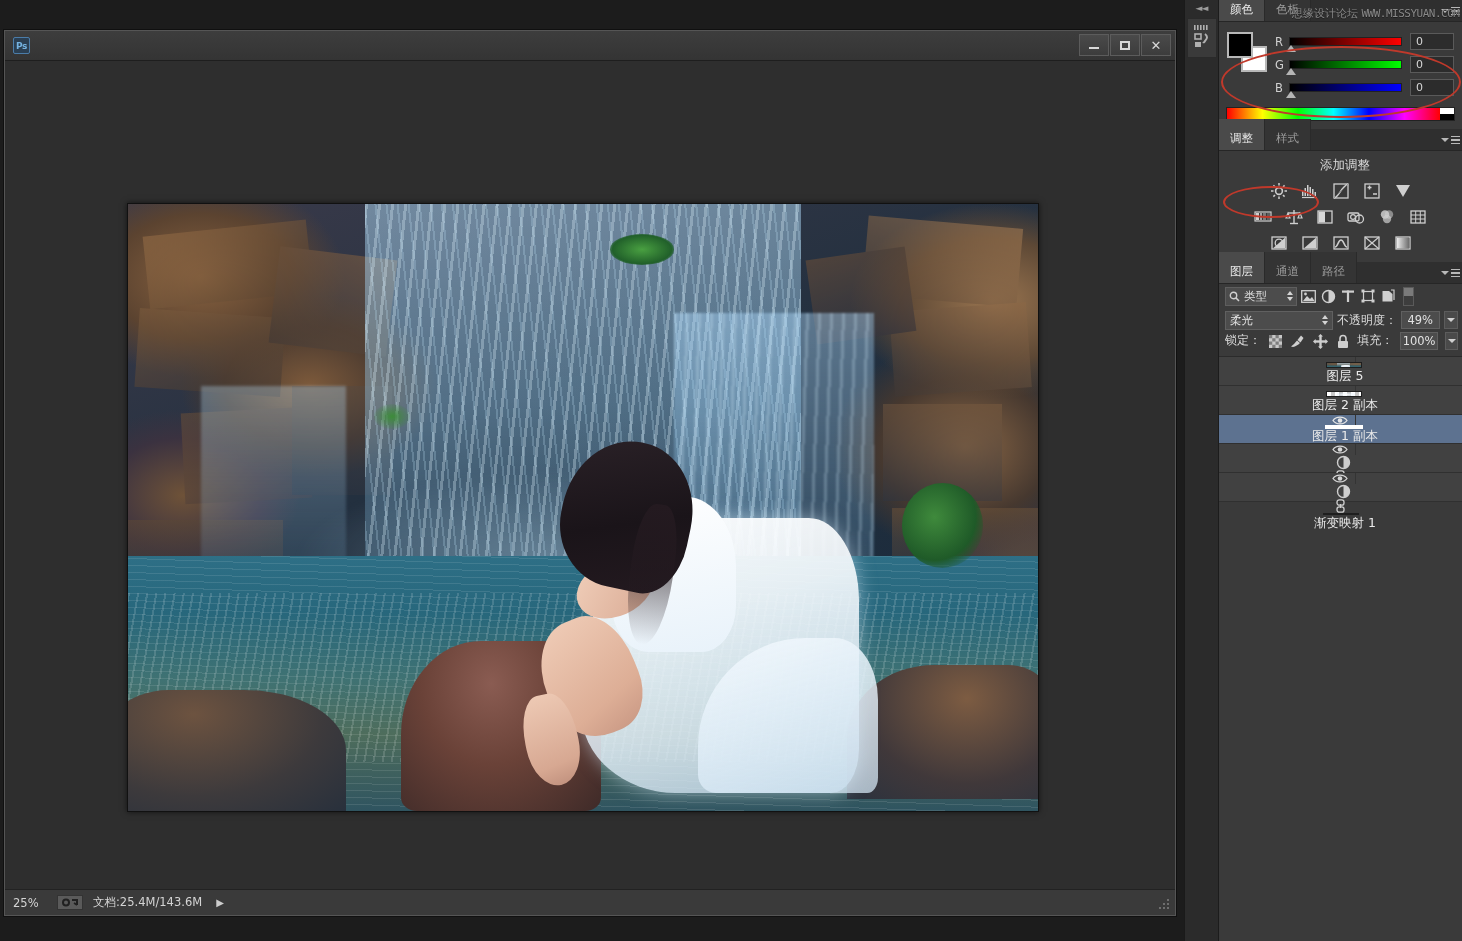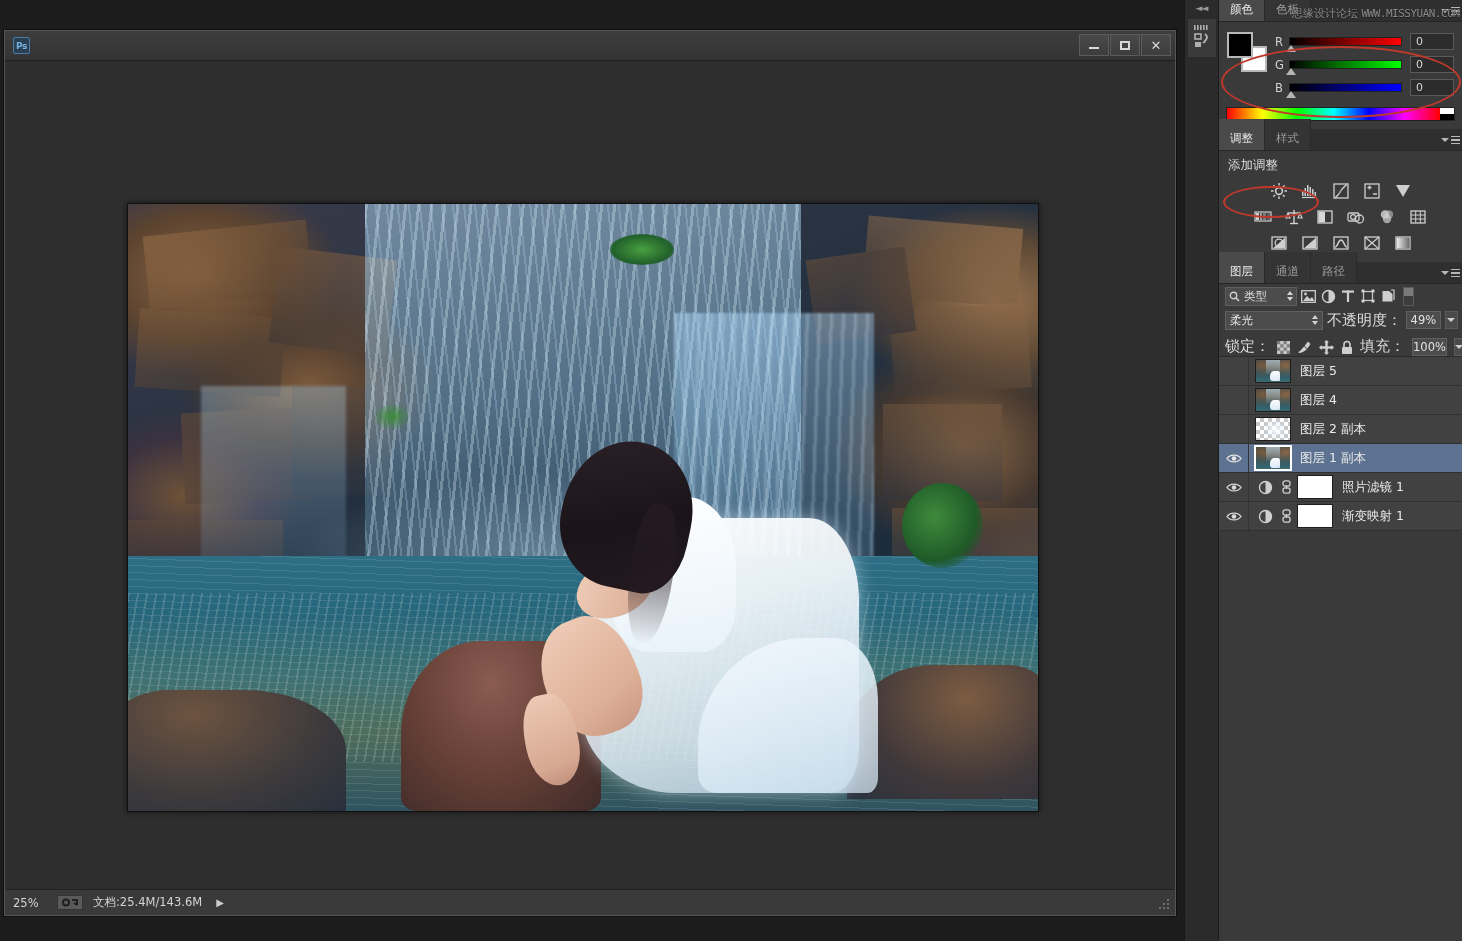--- a/index.html
+++ b/index.html
@@ -260,21 +260,21 @@
   .sknob { position: absolute; left: -4px; top: 7px; width: 0; height: 0;
            border-left: 5px solid transparent; border-right: 5px solid transparent; border-bottom: 7px solid #b5b5b5; }
   .sval { width: 44px; height: 17px; background: #2c2c2c; border: 1px solid #5a5a5a;
           color: #d6d6d6; font-size: 11px; display: flex; align-items: center; padding-left: 5px; }
   .spectrum { margin: 8px 7px 0; height: 14px; border: 1px solid #222; display: flex; }
   .spectrum .ramp { flex: 1; background: linear-gradient(90deg, #ff0000, #ffff00, #00ff00, #00ffff, #0000ff, #ff00ff, #ff0000); }
   .spectrum .wk { width: 14px; }
   .spectrum .wk i { display: block; height: 50%; }
 
   
-  #adj-panel { background: #3a3a3a; padding-bottom: 6px; }
+  #adj-panel { background: #3a3a3a; padding-bottom: 6px; text-align: center; }
   .adj-title { color: #dcdcdc; font-size: 12.5px; padding: 6px 0 4px 9px; }
   .adj-row { display: flex; justify-content: center; gap: 9px; padding: 3px 0; }
   .adj-ico { width: 22px; height: 20px; display: flex; align-items: center; justify-content: center; }
 
   
   #layers-panel { background: #3a3a3a; }
   .lp-filter { display: flex; align-items: center; height: 24px; padding: 2px 4px 2px 6px; gap: 2px; }
   .filter-select {
     width: 72px; height: 19px; background: #4c4c4c; border: 1px solid #5e5e5e;
     display: flex; align-items: center; gap: 4px; padding: 0 3px;
@@ -285,33 +285,33 @@
   .lp-mode { display: flex; align-items: center; height: 24px; padding: 0 4px 0 6px; gap: 4px; }
   .mode-select {
     width: 112px; height: 19px; background: #4c4c4c; border: 1px solid #606060;
     color: #e2e2e2; font-size: 11.5px; display: flex; align-items: center;
     padding: 0 4px; position: relative;
   }
   .mode-select .updown { position: absolute; right: 4px; display: flex; flex-direction: column; gap: 2px; }
   .mode-select .updown i { width: 0; height: 0; border-left: 3.5px solid transparent; border-right: 3.5px solid transparent; }
   .mode-select .updown .u { border-bottom: 4px solid #d4d4d4; }
   .mode-select .updown .d { border-top: 4px solid #d4d4d4; }
-  .lbl { color: #dcdcdc; font-size: 15px; white-space: nowrap; }
+  .lbl { color: #dcdcdc; font-size: 12px; white-space: nowrap; }
   .numfield {
     width: 40px; height: 18px; background: #4c4c4c; border: 1px solid #606060;
     color: #e2e2e2; font-size: 11.5px; display: flex; align-items: center; justify-content: center;
   }
   .drop-btn { width: 15px; height: 18px; background: #4a4a4a; border: 1px solid #5c5c5c; display: flex; align-items: center; justify-content: center; }
   .drop-btn i { width: 0; height: 0; border-left: 4px solid transparent; border-right: 4px solid transparent; border-top: 4px solid #d0d0d0; }
-  .lp-lock { display: flex; align-items: flex-end; height: 24px; padding: 0 4px 0 6px; gap: 7px; }
+  .lp-lock { display: flex; align-items: flex-start; height: 24px; padding: 0 4px 0 6px; gap: 7px; }
 
   .layer-list { border-top: 1px solid #2b2b2b; }
   .layer-row {
     display: flex; align-items: center; height: 29px;
-    border-bottom: 1px solid #303030; background: #414141; position: relative;
+    border-bottom: 1px solid #303030; background: #414141; position: relative; flex-direction: column;
   }
   .layer-row.selected { background: #5d7290; }
   .eye-cell { width: 30px; height: 100%; display: flex; align-items: center; justify-content: center; border-right: 1px solid #343434; }
   .thumb {
     width: 36px; height: 24px; margin-left: 6px; border: 1px solid #1e1e1e; position: relative; overflow: hidden;
   }
   .thumb.selected-thumb { outline: 2px solid #ffffff; outline-offset: -1px; }
   .thumb .mini-photo {
     position: absolute; inset: 0;
     background:
@@ -815,29 +815,20 @@
           <div class="eye-cell"></div>
 
           <div class="thumb">
               <div class="mini-photo"></div>
               <div class="mini-fall"></div>
               <div class="mini-girl"></div>
             </div>
           <div class="layer-name">图层 5</div>
         </div>
 
-        <div class="layer-row">
-          <div class="eye-cell"></div>
-          <div class="thumb">
-              <div class="mini-photo"></div>
-              <div class="mini-fall"></div>
-              <div class="mini-girl"></div>
-            </div>
-          <div class="layer-name">图层 4</div>
-        </div>
 
         <div class="layer-row">
           <div class="eye-cell"></div>
           <div class="thumb checker">
               <div class="soft-blob"></div>
             </div>
           <div class="layer-name">图层 2 副本</div>
         </div>
 
         <div class="layer-row selected">

